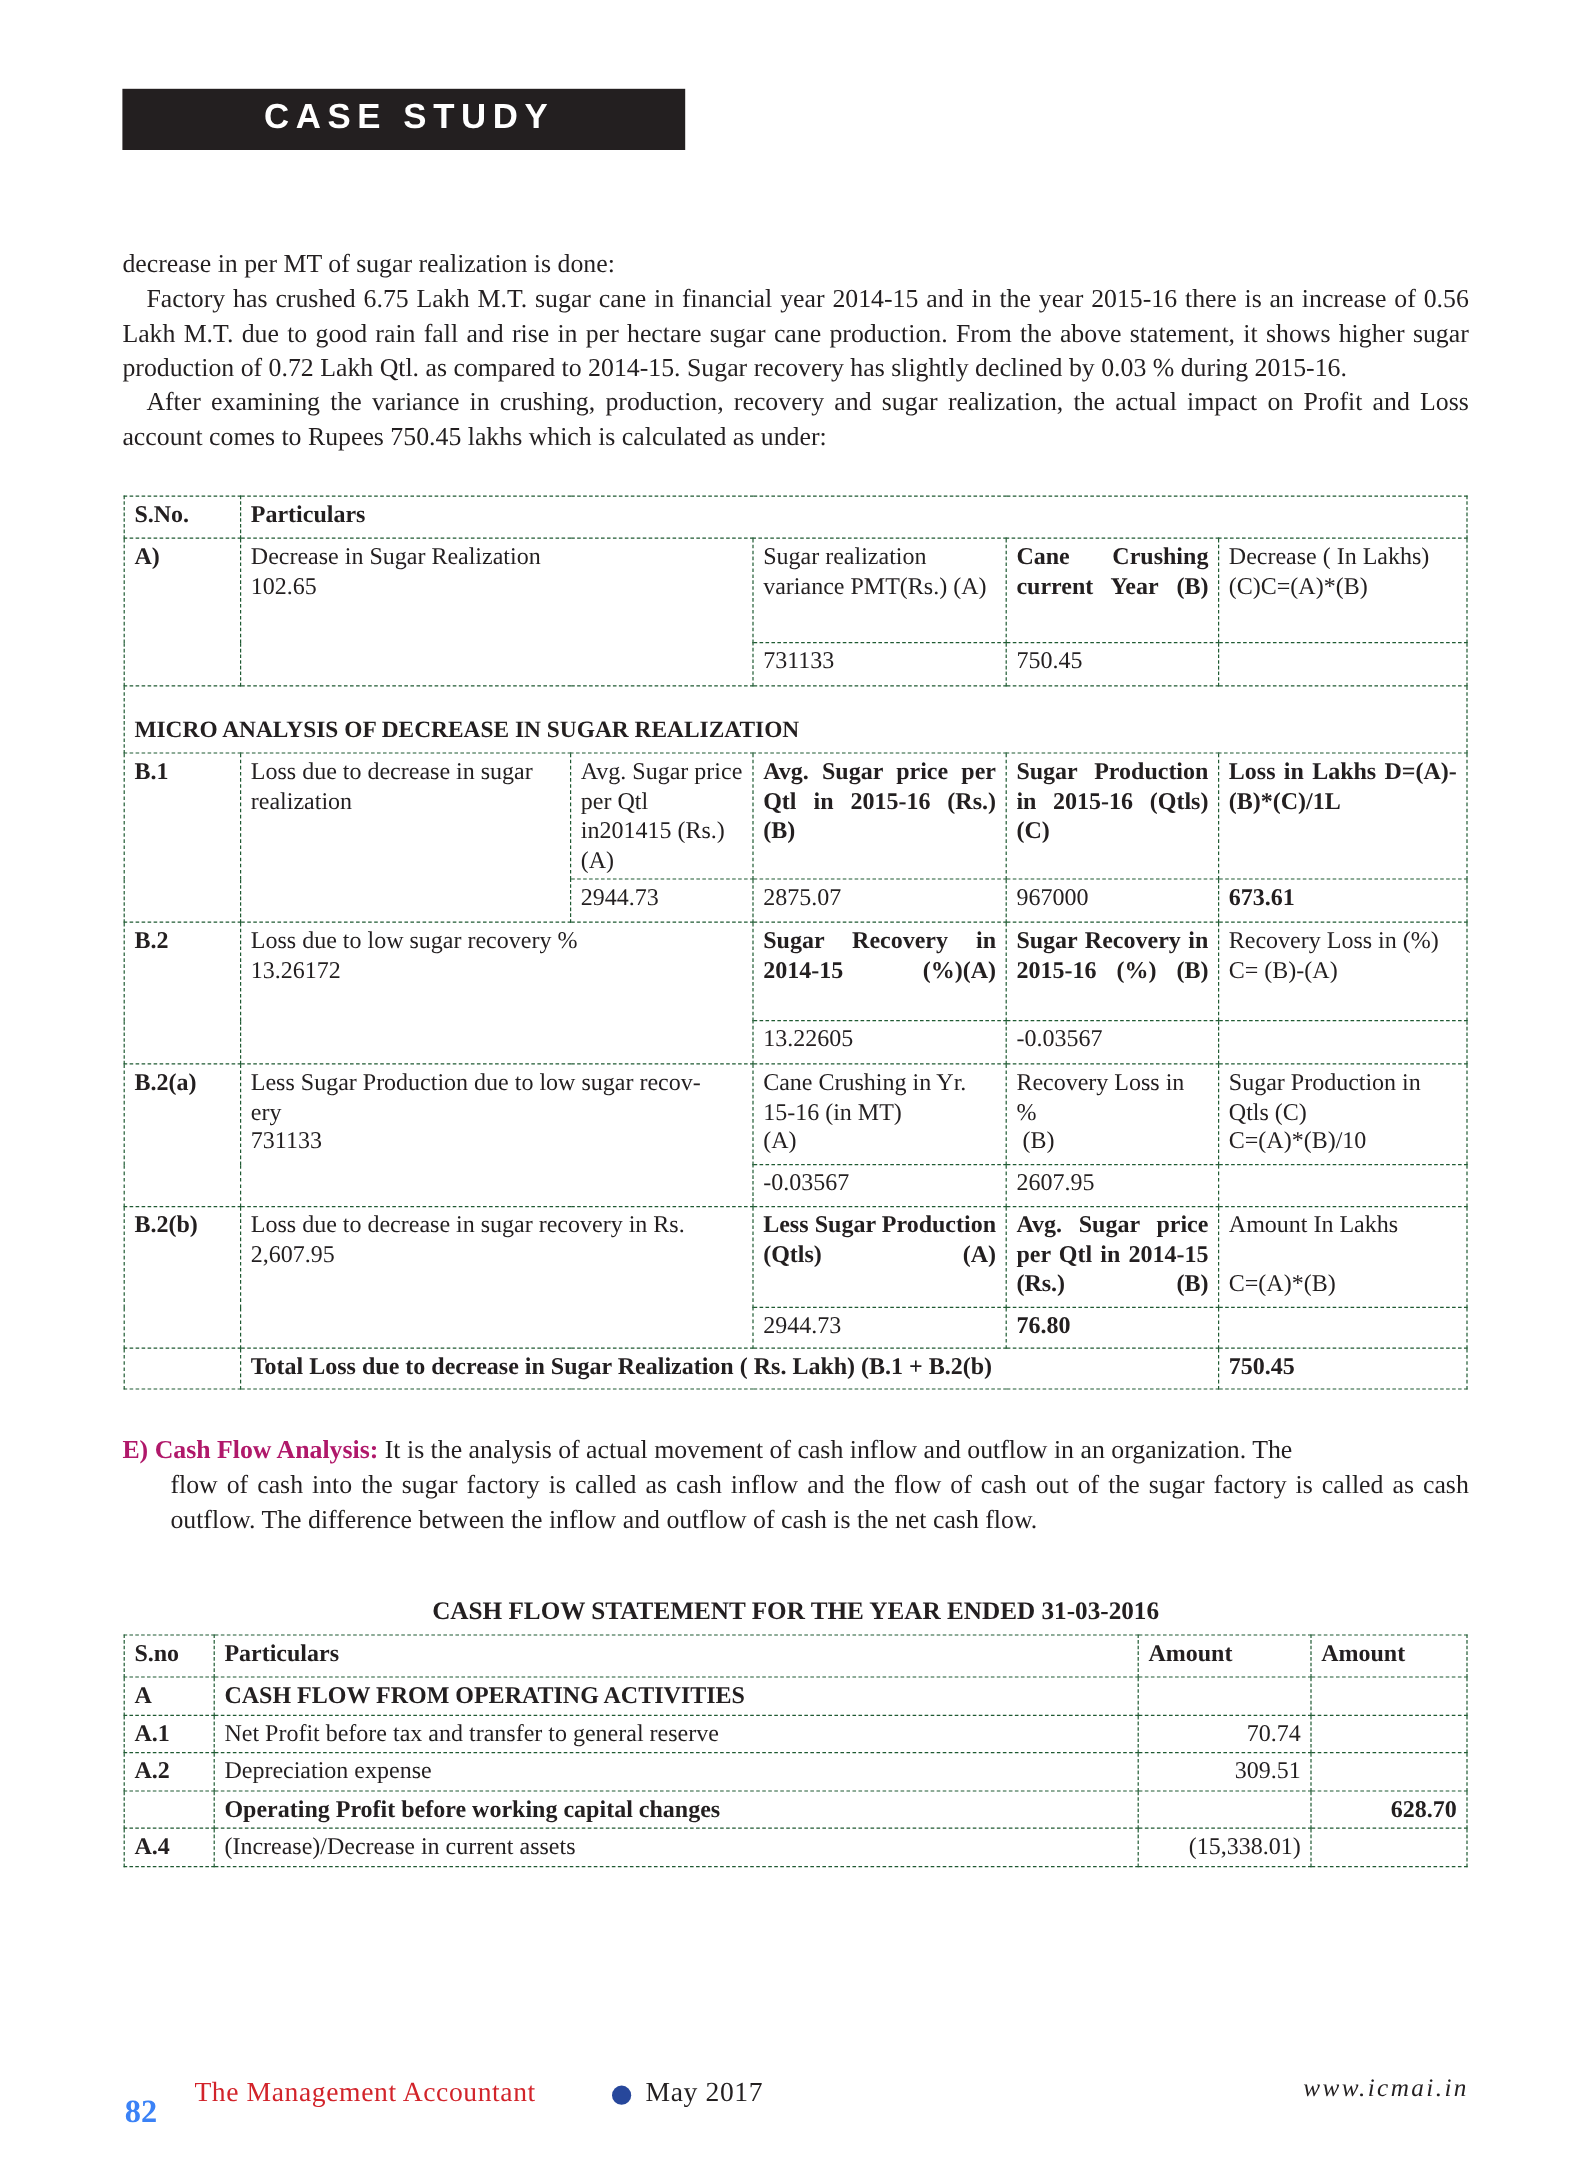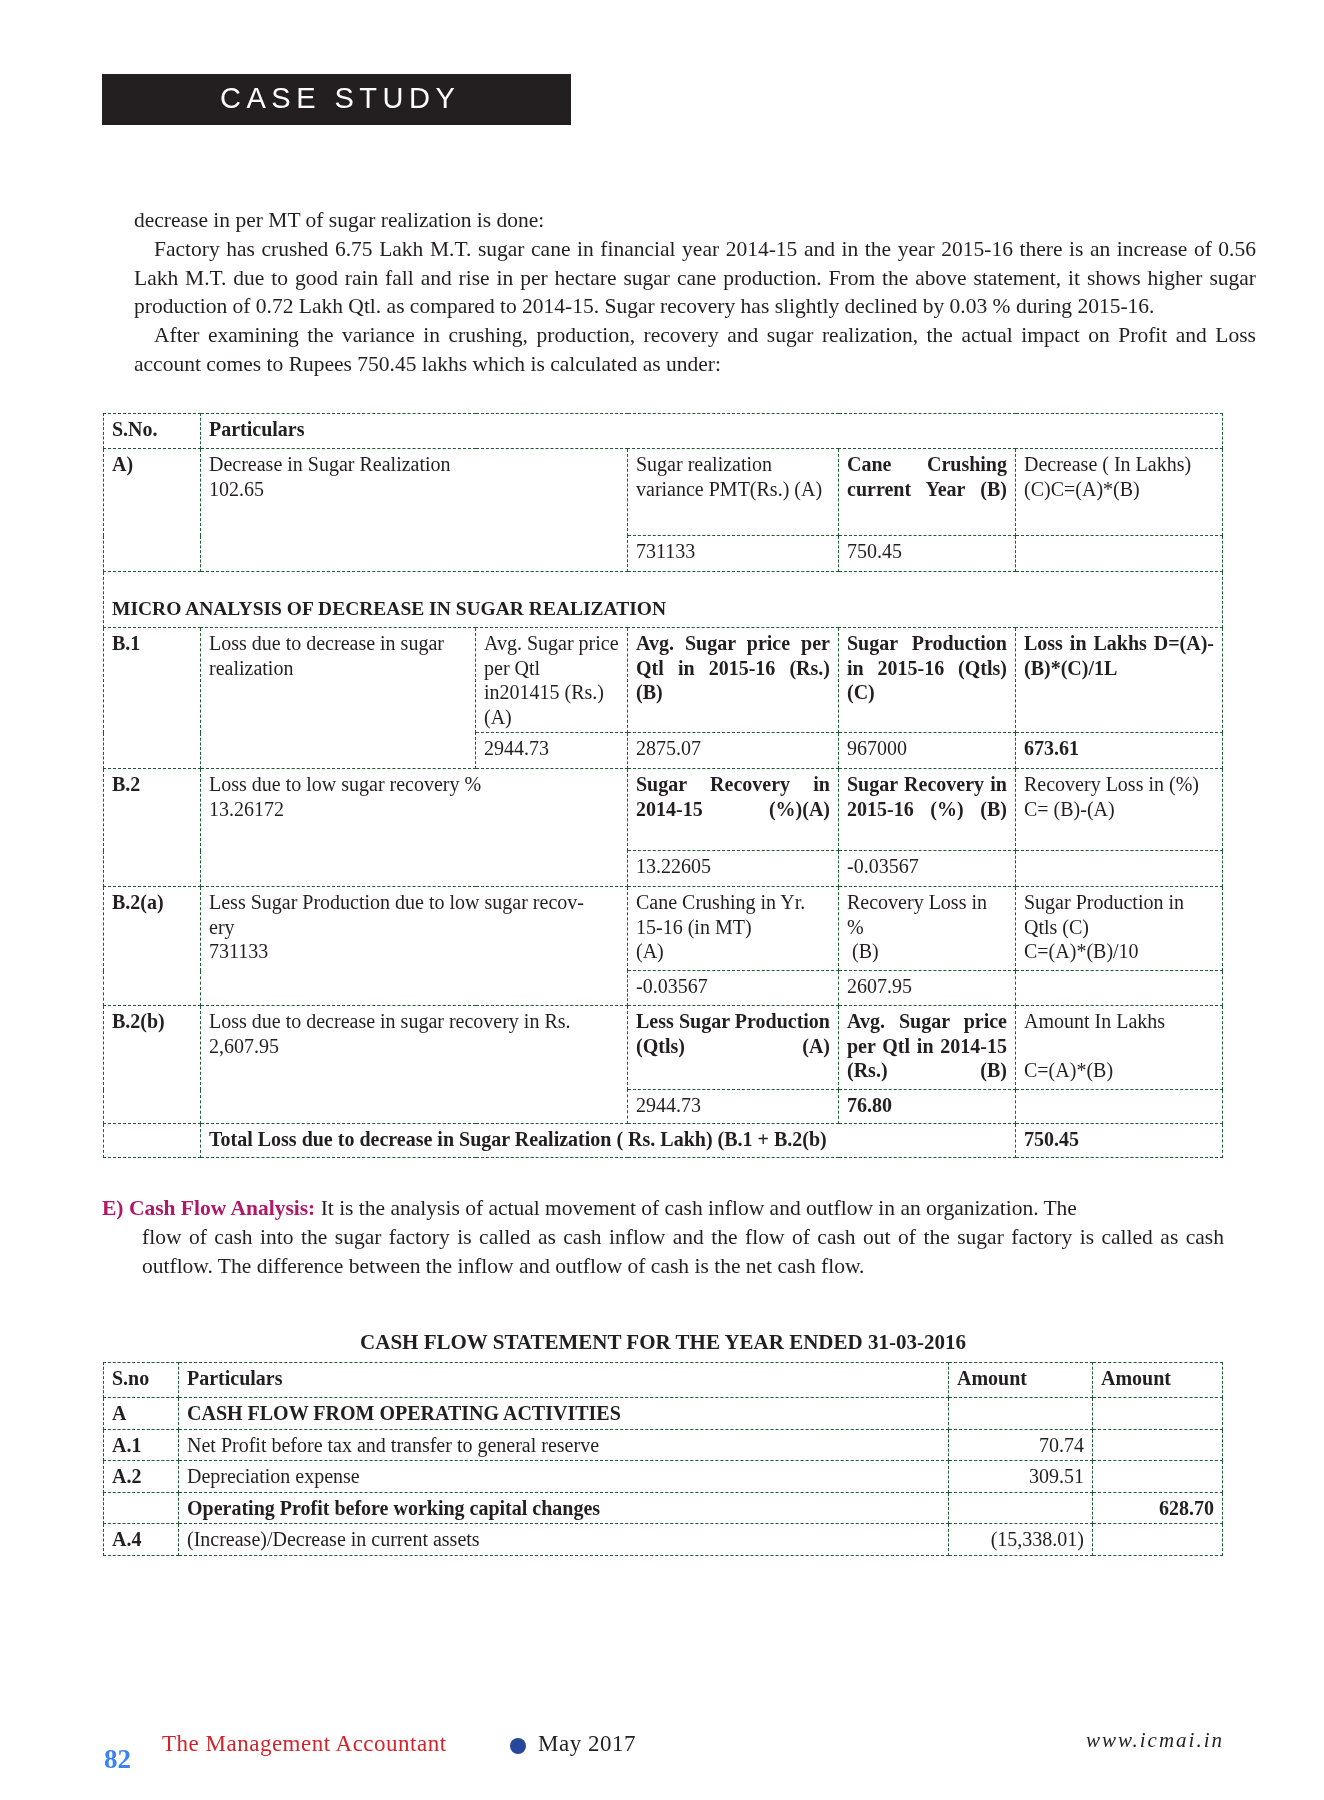--- a/index.html
+++ b/index.html
@@ -2,21 +2,21 @@
 <html><head>
 <meta charset="utf-8">
 <style>
   html, body { margin: 0; padding: 0; background: #ffffff; }
   body { width: 1324px; height: 1800px; position: relative; overflow: hidden;
          font-family: "DejaVu Serif", "Liberation Serif", serif; color: #231f20; }
 
   .banner { position: absolute; left: 102px; top: 74px; width: 469px; height: 51px;
             background: #231f20; color: #ffffff; box-sizing: border-box; }
   .banner span { position: absolute; left: 118px; top: 8px; font-family: "Liberation Sans", sans-serif;
-                 font-weight: normal; font-size: 29px; letter-spacing: 5.5px; }
+                 font-weight: bold; font-size: 29px; letter-spacing: 5.5px; }
 
   .body-text { position: absolute; left: 102px; width: 1122px; font-family: "Liberation Serif", serif;
                font-size: 21.5px; line-height: 28.8px; text-align: justify; }
   .body-text p { margin: 0; }
   .indent { text-indent: 20px; }
 
   table.data { position: absolute; left: 103px; border-collapse: collapse; table-layout: fixed;
                font-family: "Liberation Serif", serif; font-size: 20px; line-height: 24.5px; }
   table.data td { border: 1.5px dashed #1f5a32; vertical-align: top; padding: 3px 8px 3px 8px; box-sizing: border-box; }
   .b { font-weight: bold; }
@@ -39,21 +39,21 @@
   .footer .date { position: absolute; left: 436px; top: 3px; color: #231f20; font-size: 23px; letter-spacing: 0.5px; }
   .footer .url { position: absolute; right: 0; top: 0; color: #231f20; font-size: 21px; font-style: italic; letter-spacing: 2px; }
 </style>
 </head>
 <body>
 
 <div class="banner">
   <span>CASE STUDY</span>
 </div>
 
-<div class="body-text" style="top:206px;margin-left:32px;">
+<div class="body-text" style="top:206px;">
   <p>decrease in per MT of sugar realization is done:</p>
   <p class="indent">Factory has crushed 6.75 Lakh M.T. sugar cane in financial year 2014-15 and in the year 2015-16  there is an increase  of 0.56 Lakh M.T. due to good rain fall and rise in per hectare sugar cane production. From the above statement, it shows higher sugar production of 0.72 Lakh Qtl. as compared to 2014-15. Sugar recovery has slightly declined by 0.03 % during 2015-16.</p>
   <p class="indent">After examining the variance in crushing, production, recovery and sugar realization, the actual impact on Profit and Loss account comes to Rupees 750.45 lakhs which is calculated as under:</p>
 </div>
 
 <table class="data" style="top:413px; width:1119px;">
   <colgroup>
     <col style="width:97px">
     <col style="width:275px">
     <col style="width:152px">

